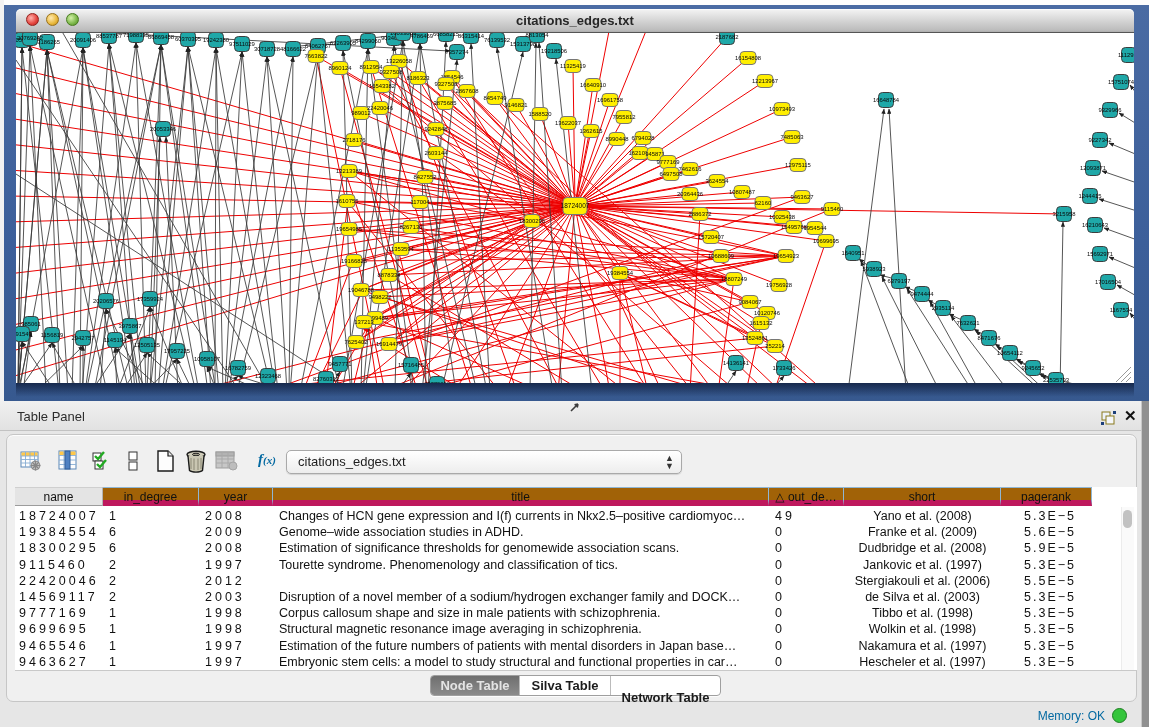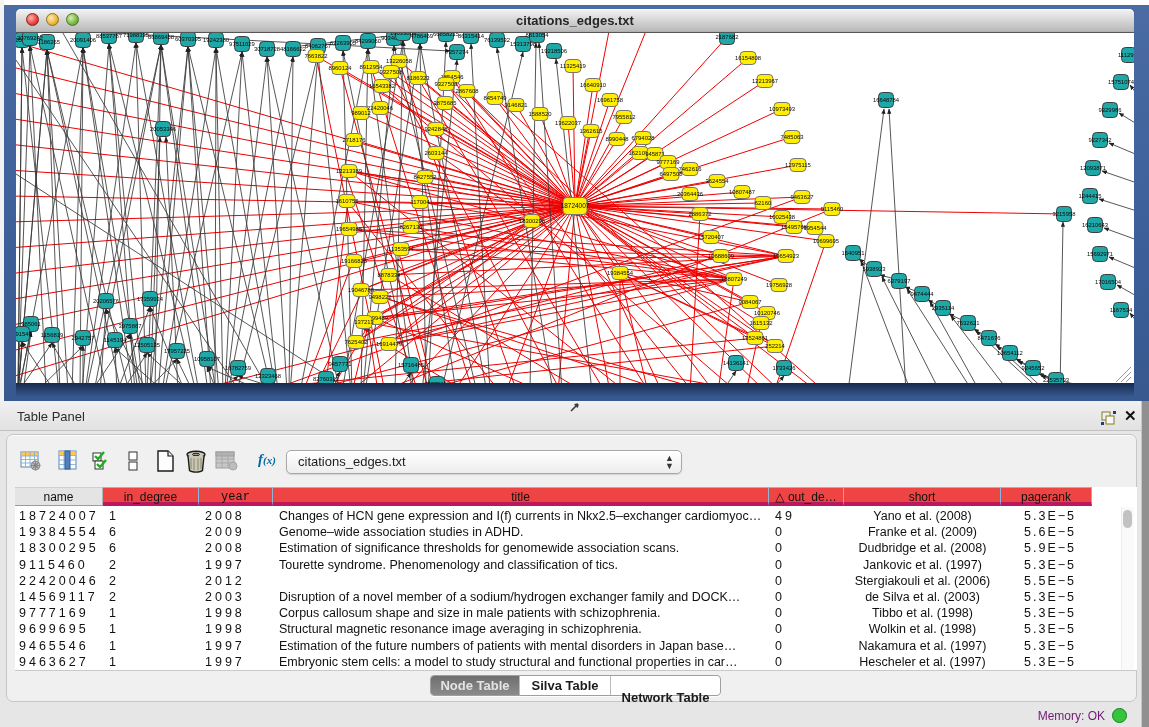--- a/index.html
+++ b/index.html
@@ -28,24 +28,24 @@
    background:#f0f0f0; border:1px solid #c6c6c6; border-radius:7px;
    box-shadow:inset 0 1px 0 #fdfdfd; }
 #toolbar { position:absolute; left:8px; top:8px; height:30px; width:1100px; }
 #combo { position:absolute; left:271px; top:7px; width:396px; height:24px; background:linear-gradient(#ffffff,#ededed);
    border:1px solid #a9a9a9; border-radius:5px; font-size:13px; color:#1d1d1d; line-height:22px; padding-left:11px;
    box-shadow:0 1px 1px rgba(0,0,0,0.12); }
 #combo .arr { position:absolute; right:7px; top:3px; font-size:9px; color:#333; line-height:8px; text-align:center; }
 #table { position:absolute; left:8px; top:52px; width:1122px; height:184px; background:#fff; overflow:hidden; border-bottom:1px solid #c9c9c9; }
 #thead { position:absolute; left:0; top:0; height:19px; width:1122px; font-size:12px; color:#111; }
 #thead div { position:absolute; top:0; height:19px; line-height:19px; text-align:center;
-   background:#ef4444; border-right:1px solid #8fb6d4; border-top:1px solid #8fb6d4; border-bottom:4px solid #be185d; }
+   background:#a16207; border-right:1px solid #8fb6d4; border-top:1px solid #8fb6d4; border-bottom:6px solid #be185d; }
 #thead .h0 { left:0; width:88px; background:#e4e4e4; border-right:1px solid #b3b3b3; border-top:1px solid #cfcfcf; border-bottom:1px solid #9c9c9c; }
 #thead .h1 { left:88px; width:96px; }
-#thead .h2 { left:184px; width:74px;font-family:Liberation Mono, monospace; }
+#thead .h2 { left:184px; width:74px; }
 #thead .h3 { left:258px; width:496px; }
 #thead .h4 { left:754px; width:75px; }
 #thead .h5 { left:829px; width:157px; }
 #thead .h6 { left:986px; width:91px; }
 #tbody { position:absolute; left:0; top:21px; width:1122px; font-size:12.5px; color:#111; }
 .num { letter-spacing:3px; }
 .tr { position:relative; height:16.2px; line-height:16.2px; white-space:nowrap; }
 .tr div { position:absolute; top:0; overflow:hidden; }
 .c0 { left:4px; width:82px; }
 .c1 { left:94px; width:90px; }
@@ -55,21 +55,21 @@
 .c5 { left:829px; width:157px; text-align:center; }
 .c6 { left:991px; width:88px; letter-spacing:2px;text-align:center; }
 #vscroll { position:absolute; left:1106px; top:20px; width:13px; height:163px; background:#fafafa; border-left:1px solid #ececec; }
 #vthumb { position:absolute; left:1px; top:3px; width:9px; height:18px; background:#c2c2c2; border-radius:5px; }
 #tabs { position:absolute; left:423px; top:240px; height:21px; border:1px solid #9f9f9f; border-radius:4px;
    background:#fff; font-size:13px; font-weight:bold; color:#1c1c1c; box-shadow:0 1px 0 rgba(255,255,255,0.8); }
 #tabs div { display:inline-block; height:19px; line-height:19px; text-align:center; vertical-align:top; }
 #tabs .w1 { width:88px; } #tabs .w2 { width:90px; } #tabs .w3 { width:109px;margin-top:12px; }
 #tabs .sel { background:linear-gradient(#6f6f6f,#8b8b8b); color:#e4e4e4; border-radius:3px 0 0 3px; }
 #tabs .sep { padding:0; width:1px; background:#bbb; }
-#status { position:absolute; left:0; top:304px; width:1149px; height:22px; background:#e6e6e6; font-size:12px; color:#701a75; }
+#status { position:absolute; left:0; top:304px; width:1149px; height:22px; background:#e6e6e6; font-size:12px; color:#0369a1; }
 #mem { position:absolute; right:44px; top:4px; }
 #memdot { position:absolute; right:22px; top:3px; width:15px; height:15px; border-radius:50%;
    background:#35c53c; border:1px solid #1d7d22; }
 #rstrip { position:absolute; left:1141px; top:0; width:8px; height:326px; background:#909090;
    border-left:1px solid #c8c8c8; }
 .icon { position:absolute; top:7px; }
 </style></head>
 <body>
 <div id="desk">
   <div id="blue"></div>
@@ -769,21 +769,21 @@
         <div class="h3">title</div>
           <div class="h4">△ out_de…</div>
           <div class="h5">short</div>
         <div class="h6">pagerank</div>
       </div>
       <div id="tbody">
           <div class="tr">
             <div class="c0 num">18724007</div>
             <div class="c1 num">1</div>
             <div class="c2 num">2008</div>
-            <div class="c3">Changes of HCN gene expression and I(f) currents in Nkx2.5–exchanger cardiomyoc…</div>
+            <div class="c3">Changes of HCN gene expression and I(f) currents in Nkx2.5–positive cardiomyoc…</div>
             <div class="c4 num">49</div>
             <div class="c5">Yano et al. (2008)</div>
             <div class="c6">5.3E−5</div>
           </div>
           <div class="tr">
             <div class="c0 num">19384554</div>
             <div class="c1 num">6</div>
             <div class="c2 num">2009</div>
             <div class="c3">Genome–wide association studies in ADHD.</div>
             <div class="c4 num">0</div>

